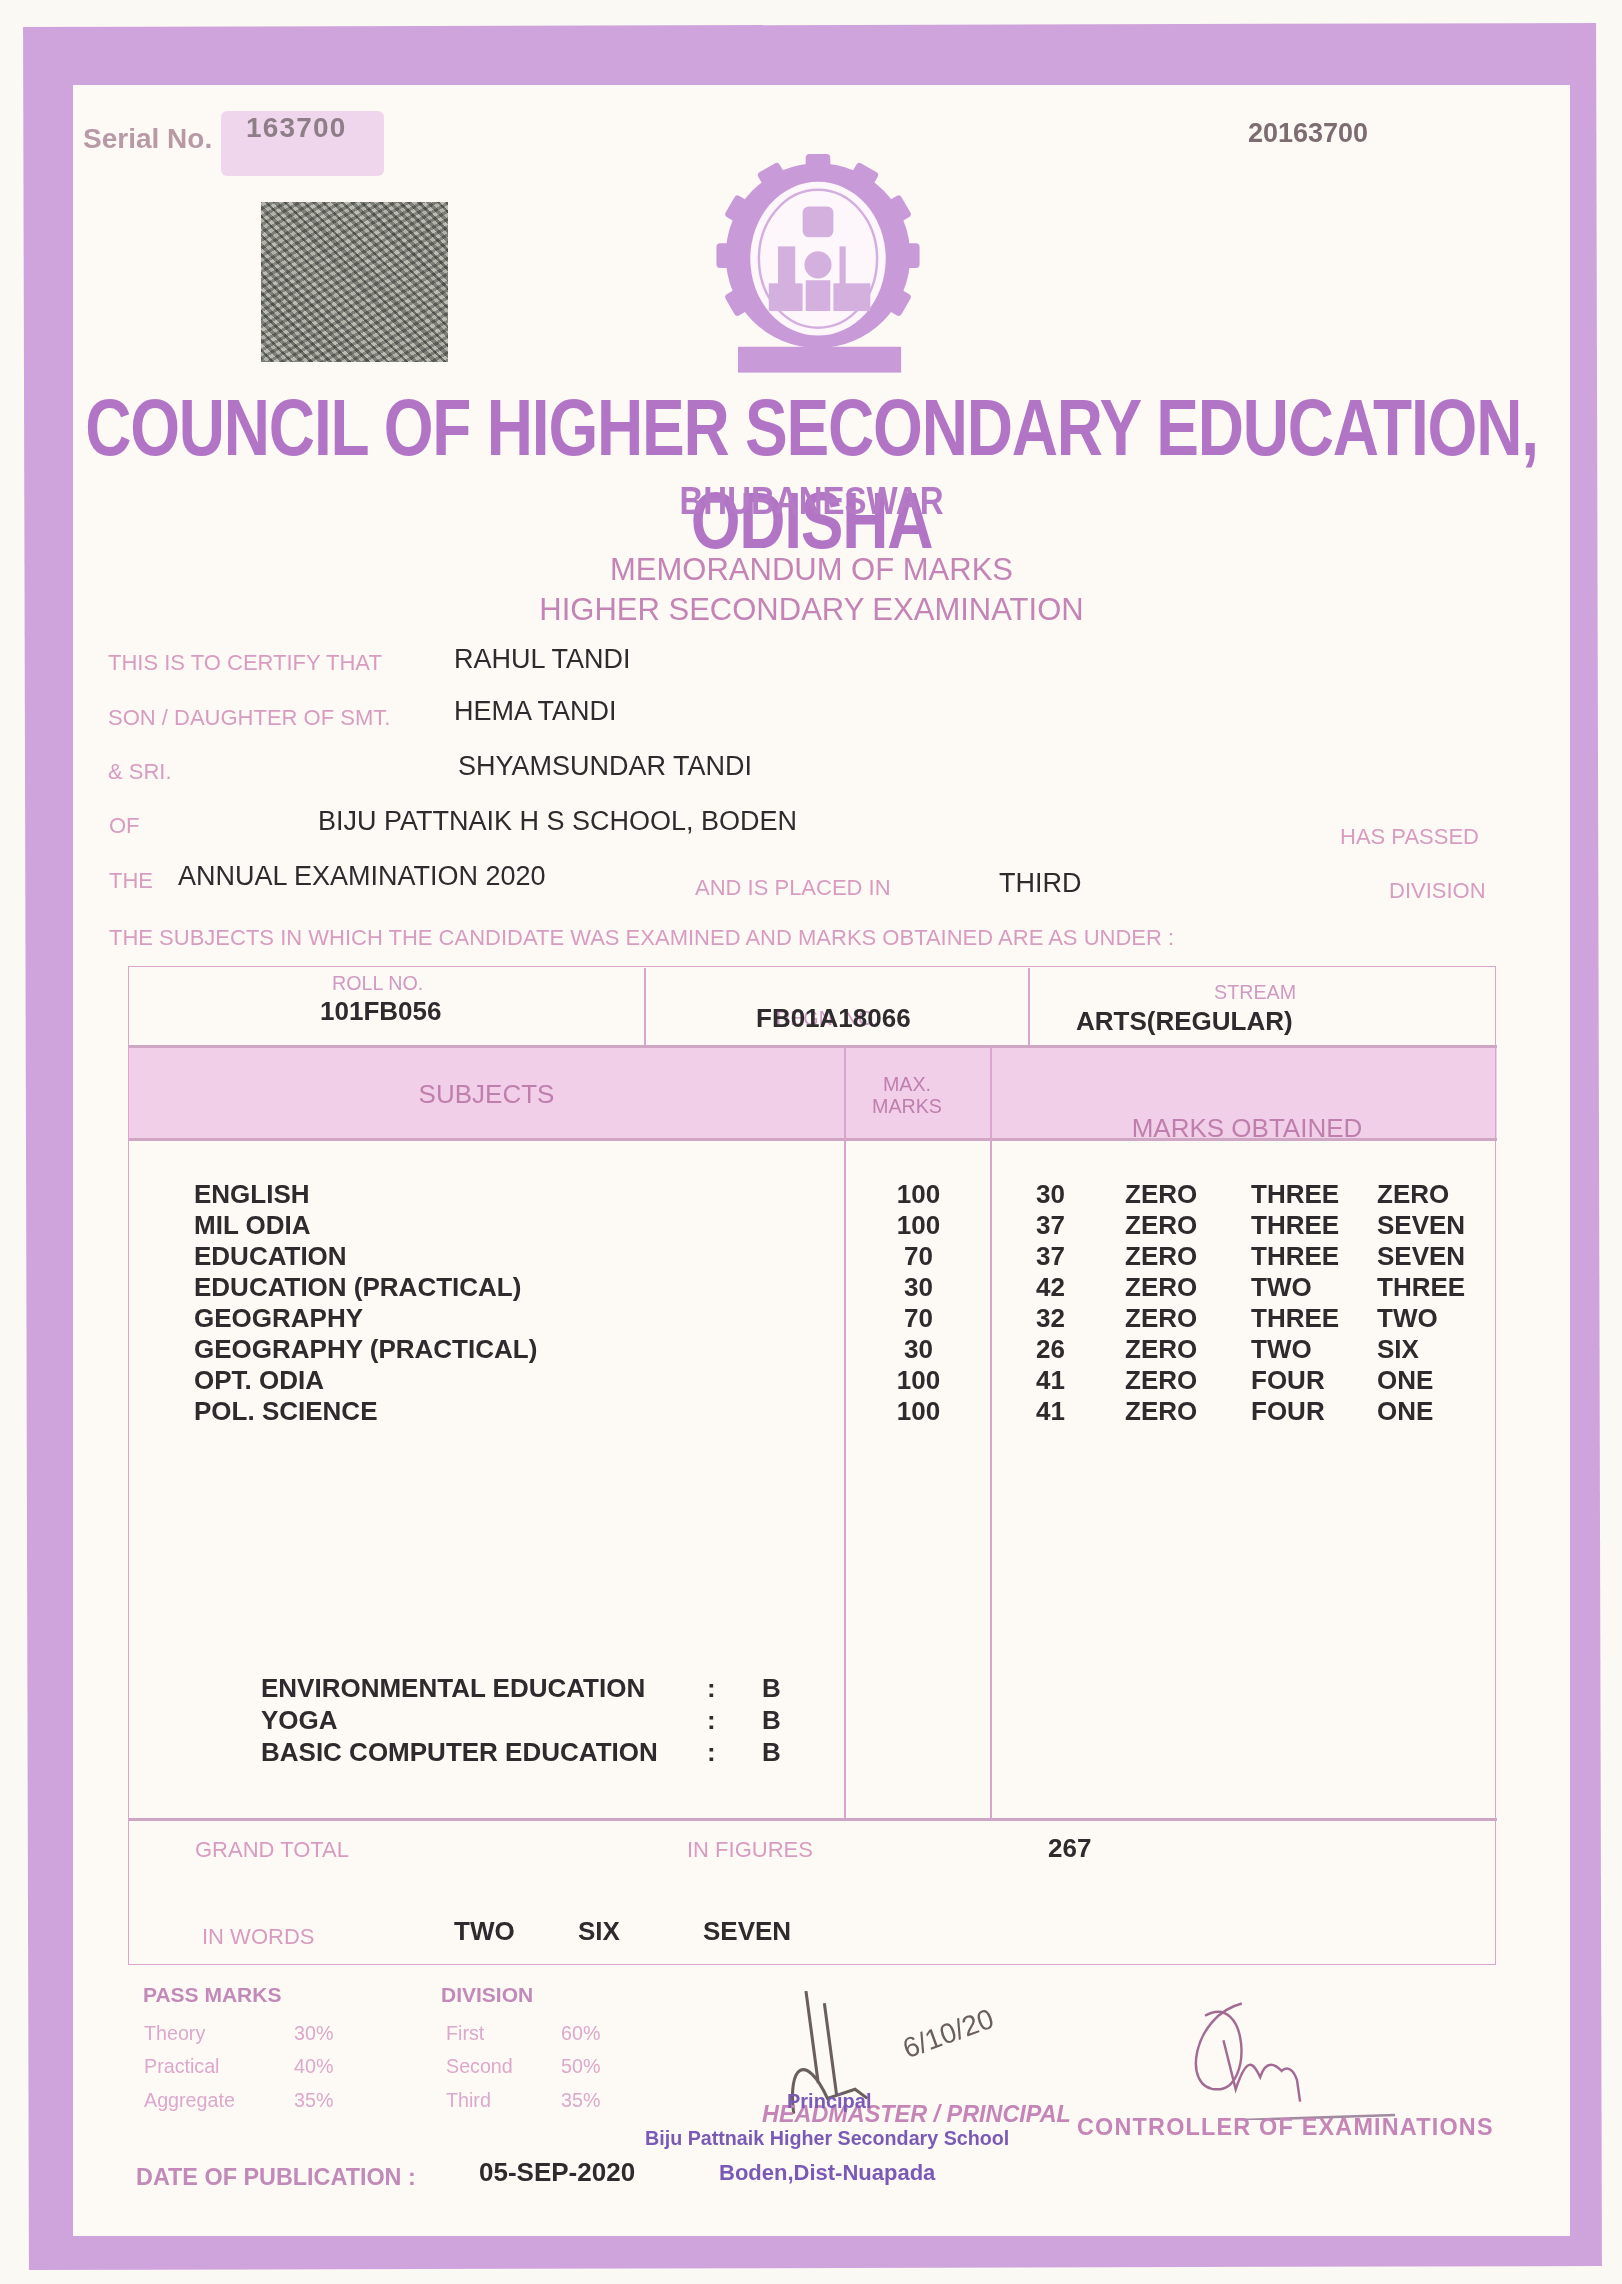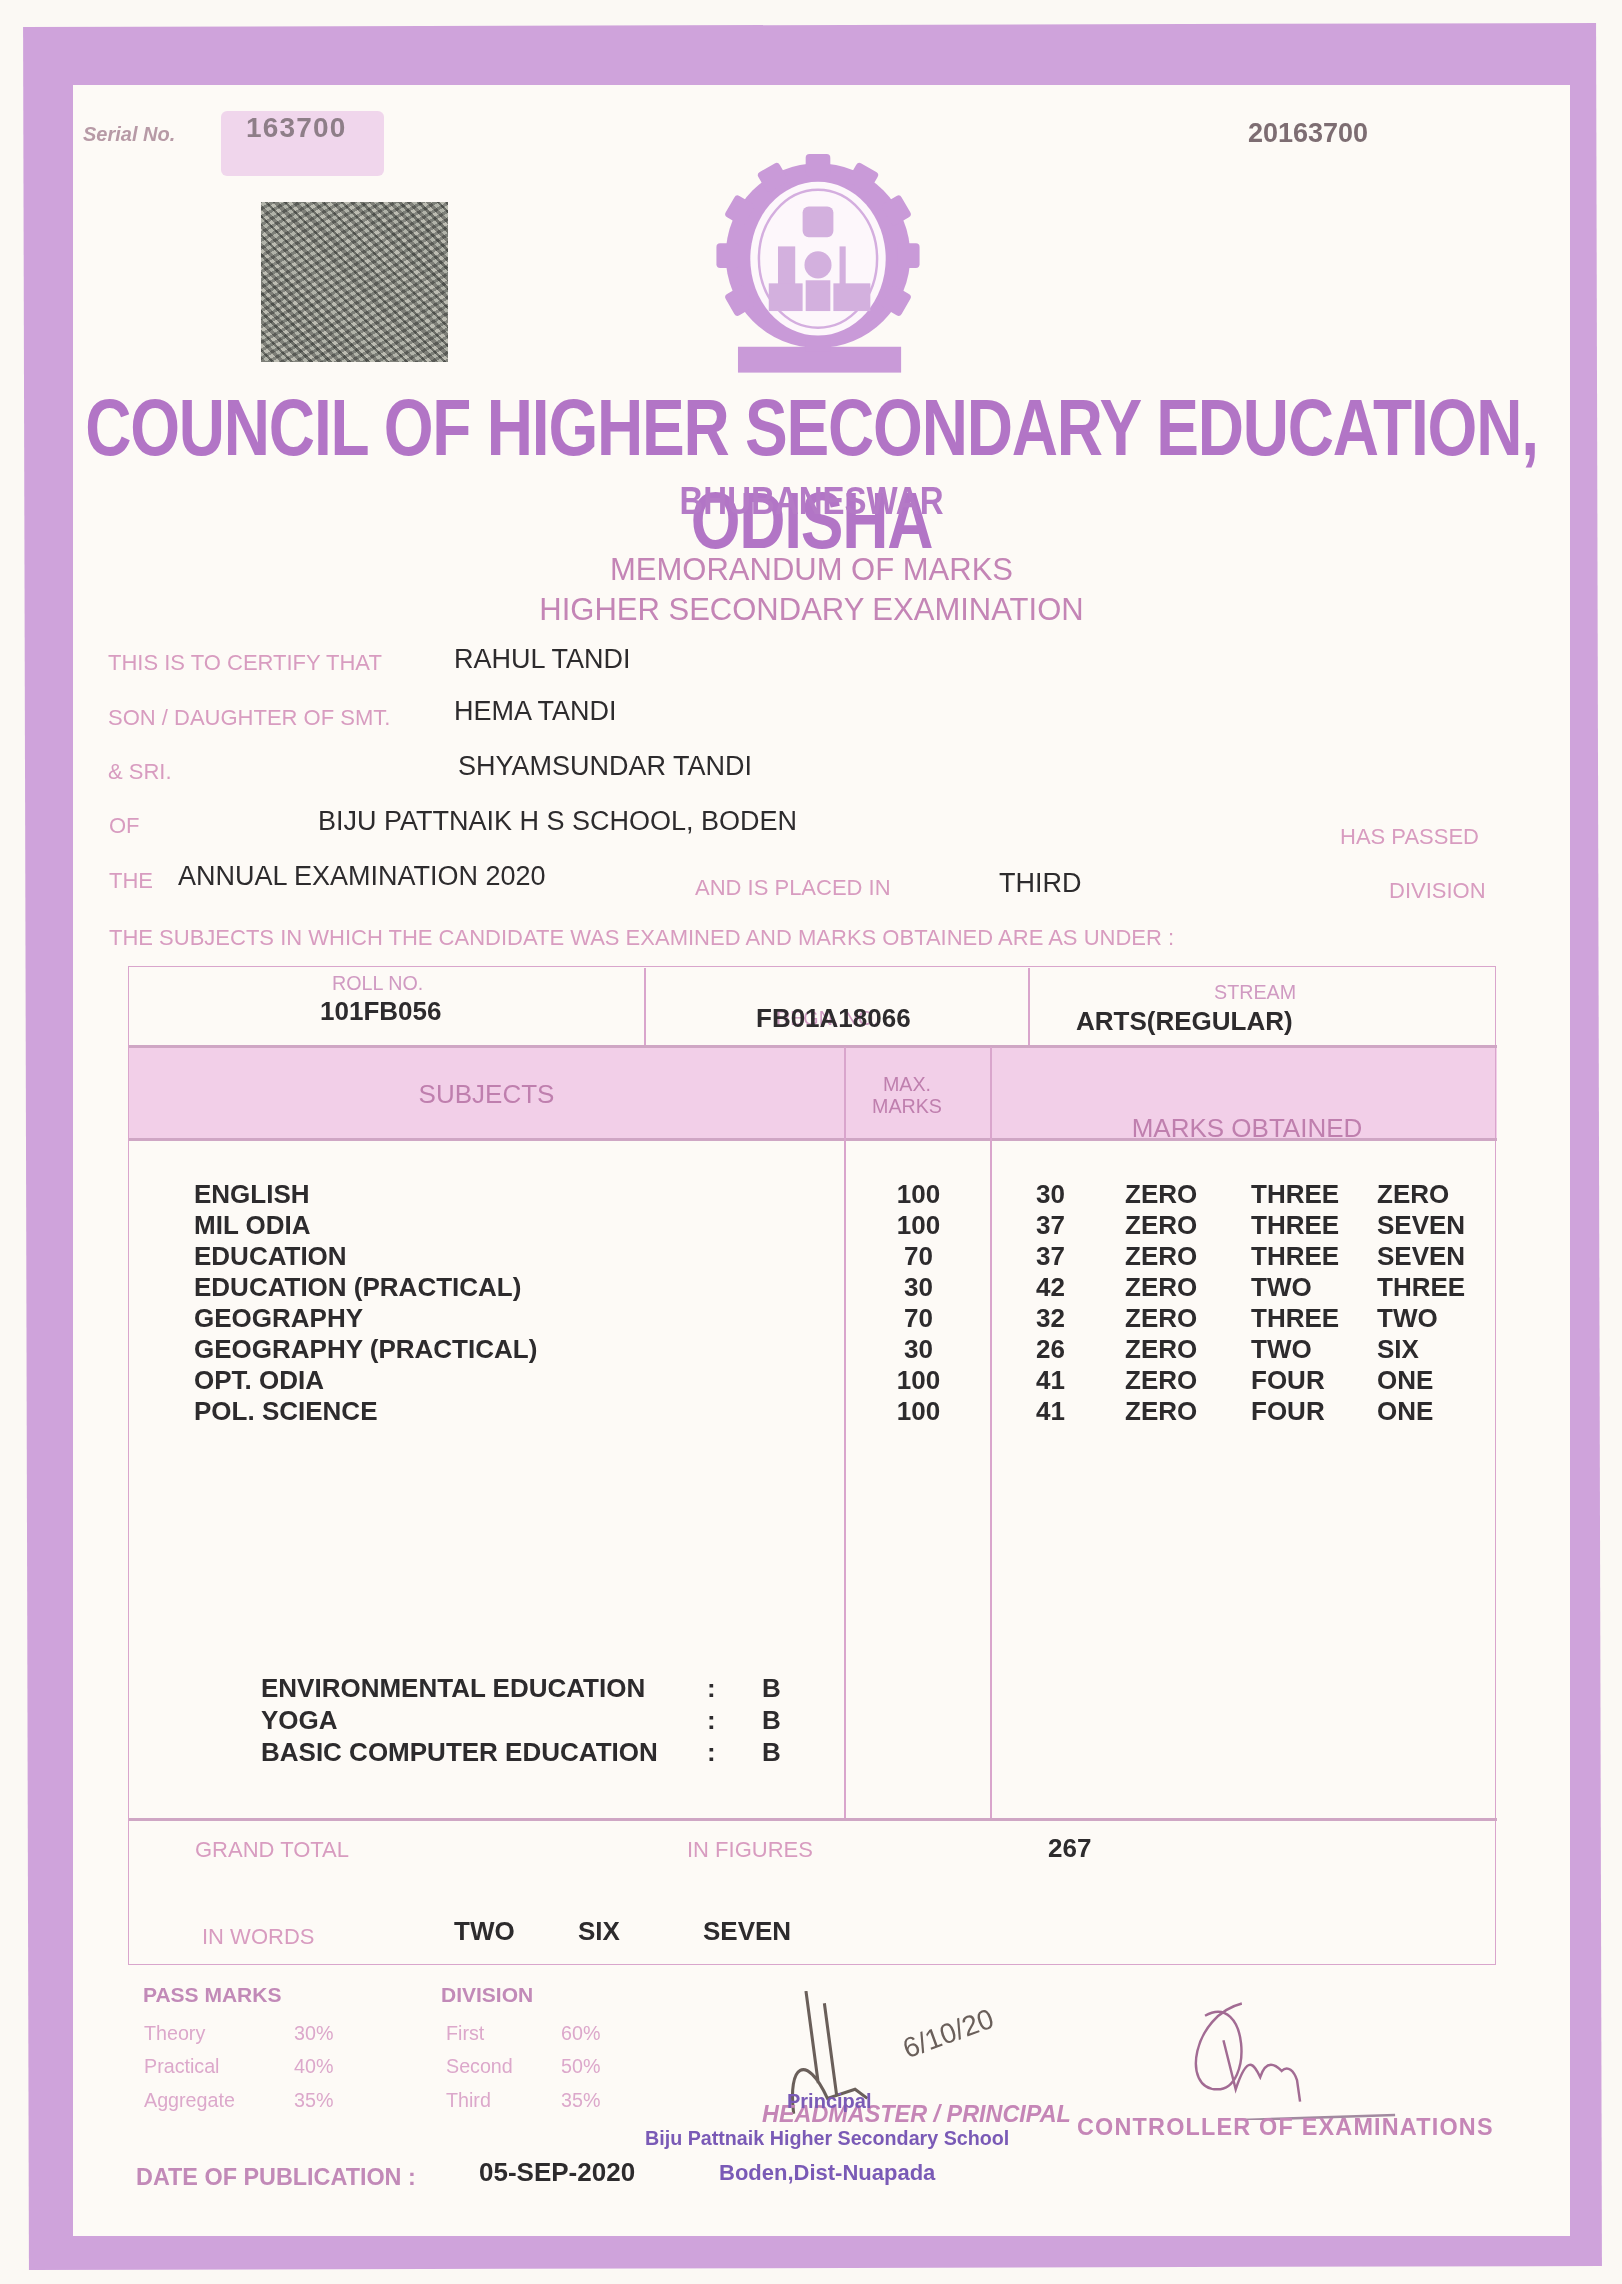--- a/index.html
+++ b/index.html
@@ -1,20 +1,20 @@
 <!DOCTYPE html>
 <html style="font-size:9.8px"><head>
 <meta charset="utf-8">
 <style>
   html,body{margin:0;padding:0;}
   body{width:1623px;height:2284px;position:relative;background:#fbf9f4;overflow:hidden;font-family:"Liberation Sans",sans-serif;}
   .frame{position:absolute;left:26px;top:24.6px;width:1573px;height:2243px;background:#cfa3db;transform:rotate(-0.15deg);}
   .panel{position:absolute;left:73px;top:85px;width:1497px;height:2151px;background:#fdfaf6;}
   .abs{position:absolute;}
-  .serial-label{left:83px;top:123px;font-size:20px;font-weight:bold;color:#b79aa6;font-style:italic;}
+  .serial-label{left:83px;top:123px;font-size:28px;font-weight:bold;color:#b79aa6;}
   .serial-box{left:221px;top:111px;width:163px;height:65px;background:#f0d6ec;border-radius:6.1px;}
   .serial-val{left:246px;top:112px;font-size:28px;font-weight:bold;color:#8e7e88;letter-spacing:1.2px;}
   .serial-right{left:1248px;top:118px;font-size:27px;font-weight:bold;color:#7d6d72;}
   .qr{left:261px;top:202px;width:187px;height:160px;background:
      repeating-linear-gradient(45deg,#8d8e8a 0 3.7px,#c6c8c2 3.7px 7.4px,#7b7d79 7.4px 9.8px,#d2d2cc 9.8px 13.5px),
      repeating-linear-gradient(-30deg,#a0a29e 0 3.1px,#e4e4de 3.1px 6.8px);background-blend-mode:multiply;}
   .logo{left:701px;top:151px;width:234px;height:237px;}
   .title{left:0;width:1623px;top:400px;text-align:center;font-size:64px;font-weight:bold;color:#b275c6;letter-spacing:-1.2px;transform:scaleY(1.25);font-family:"Liberation Sans",sans-serif;}
   .subtitle{left:0;width:1623px;top:482px;text-align:center;font-size:33px;font-weight:bold;color:#b47ac6;transform:scaleY(1.2);}
   .memo{left:0;width:1623px;text-align:center;font-size:31px;color:#c485b6;}

